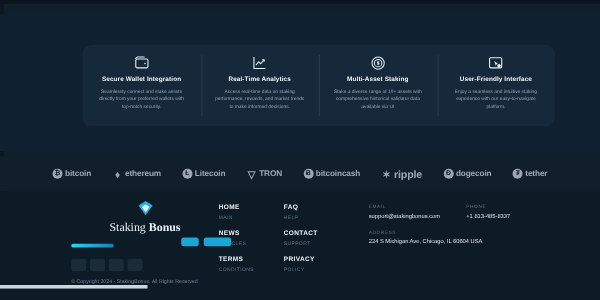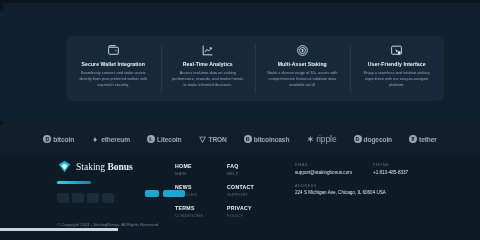--- a/index.html
+++ b/index.html
@@ -32,28 +32,28 @@
   .feat-desc { font-size: 3.9px; line-height: 1.55; color: #93a8b8; padding: 0 4px; }
 
   
   .coins { position: absolute; top: 125px; left: 0; width: 480px; height: 28px; background: #101f2b;
            display: flex; align-items: center; justify-content: center; gap: 17px; }
   .coin { display: flex; align-items: center; gap: 2px; color: #b9c6d0; opacity: .82; }
   .coin .glyph { width: 8px; height: 8px; border-radius: 50%; background: #b9c6d0; color: #101f2b;
                  font-size: 5.5px; font-weight: bold; display: flex; align-items: center; justify-content: center; }
   .coin .cname { font-size: 6.6px; font-weight: bold; letter-spacing: -.1px; white-space: nowrap; }
   .coin.eth .glyph, .coin.trx .glyph, .coin.xrp .glyph { background: transparent; color: #b9c6d0; font-size: 8px; }
-  .coin.xrp .cname { font-size: 8.5px; font-weight: normal; }
+  .coin.xrp .cname { font-size: 8.5px; font-weight: bold; }
 
   
   .footer { position: absolute; top: 153px; left: 0; width: 480px; height: 78px; background: #0d1b26; }
   .footer-inner { position: absolute; top: 6px; left: 57px; right: 18px; display: flex; }
 
   .col-brand { width: 118px; }
-  .brand { display: flex; align-items: center; gap: 4px; }
+  .brand { display: flex; align-items: center; gap: 4px; flex-direction: column; }
   .brand-mark { width: 15px; height: 15px; }
   .brand-name { font-family: "Liberation Serif", serif; font-size: 9.5px; color: #e9f2f7; white-space: nowrap; }
   .brand-name b { font-weight: bold; }
   .brand-bar { margin-top: 7px; width: 34px; height: 3px; border-radius: 2px;
                background: linear-gradient(90deg,#2ad4f5,#1a7fa8); }
   .socials { margin-top: 9px; display: flex; gap: 3px; align-items: center; }
   .soc { width: 12px; height: 10px; border-radius: 2px; background: #1b2c39; }
   .pill { height: 7px; border-radius: 2px; background: #19a7d4; }
   .pill.p1 { width: 14px; } .pill.p2 { width: 22px; }
   .pillrow { margin-top: 9px; margin-left: 44px; display: flex; gap: 4px; position: absolute; top: 22px; left: 44px; }

